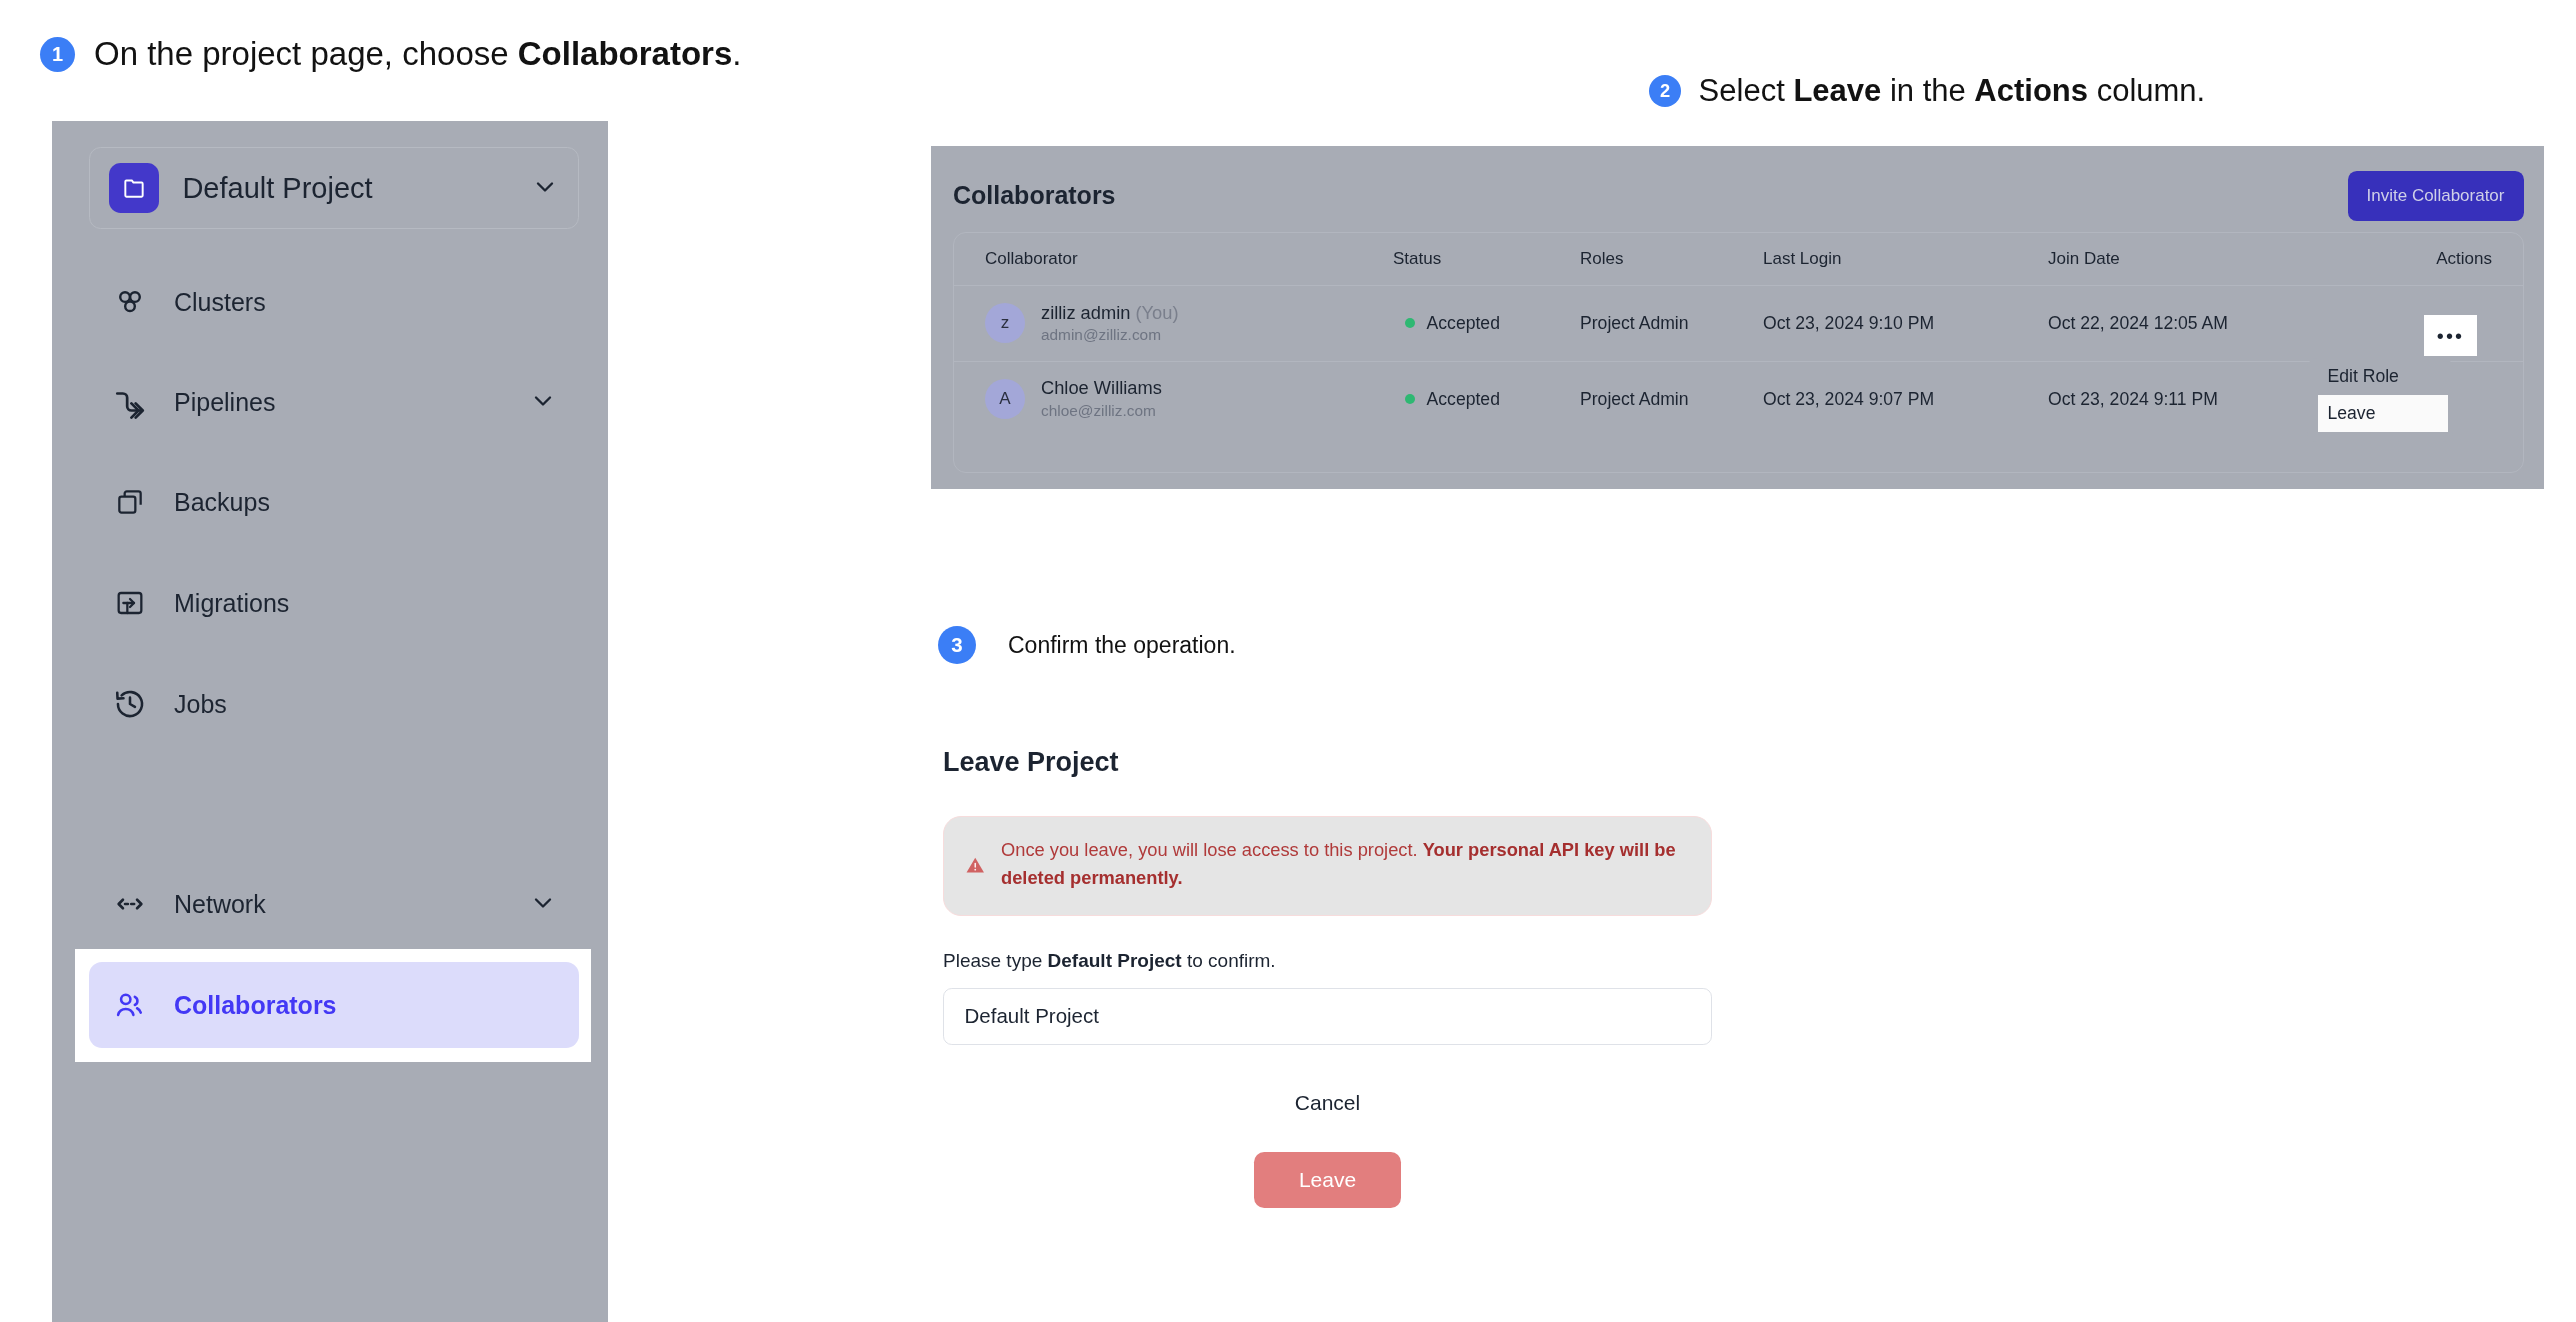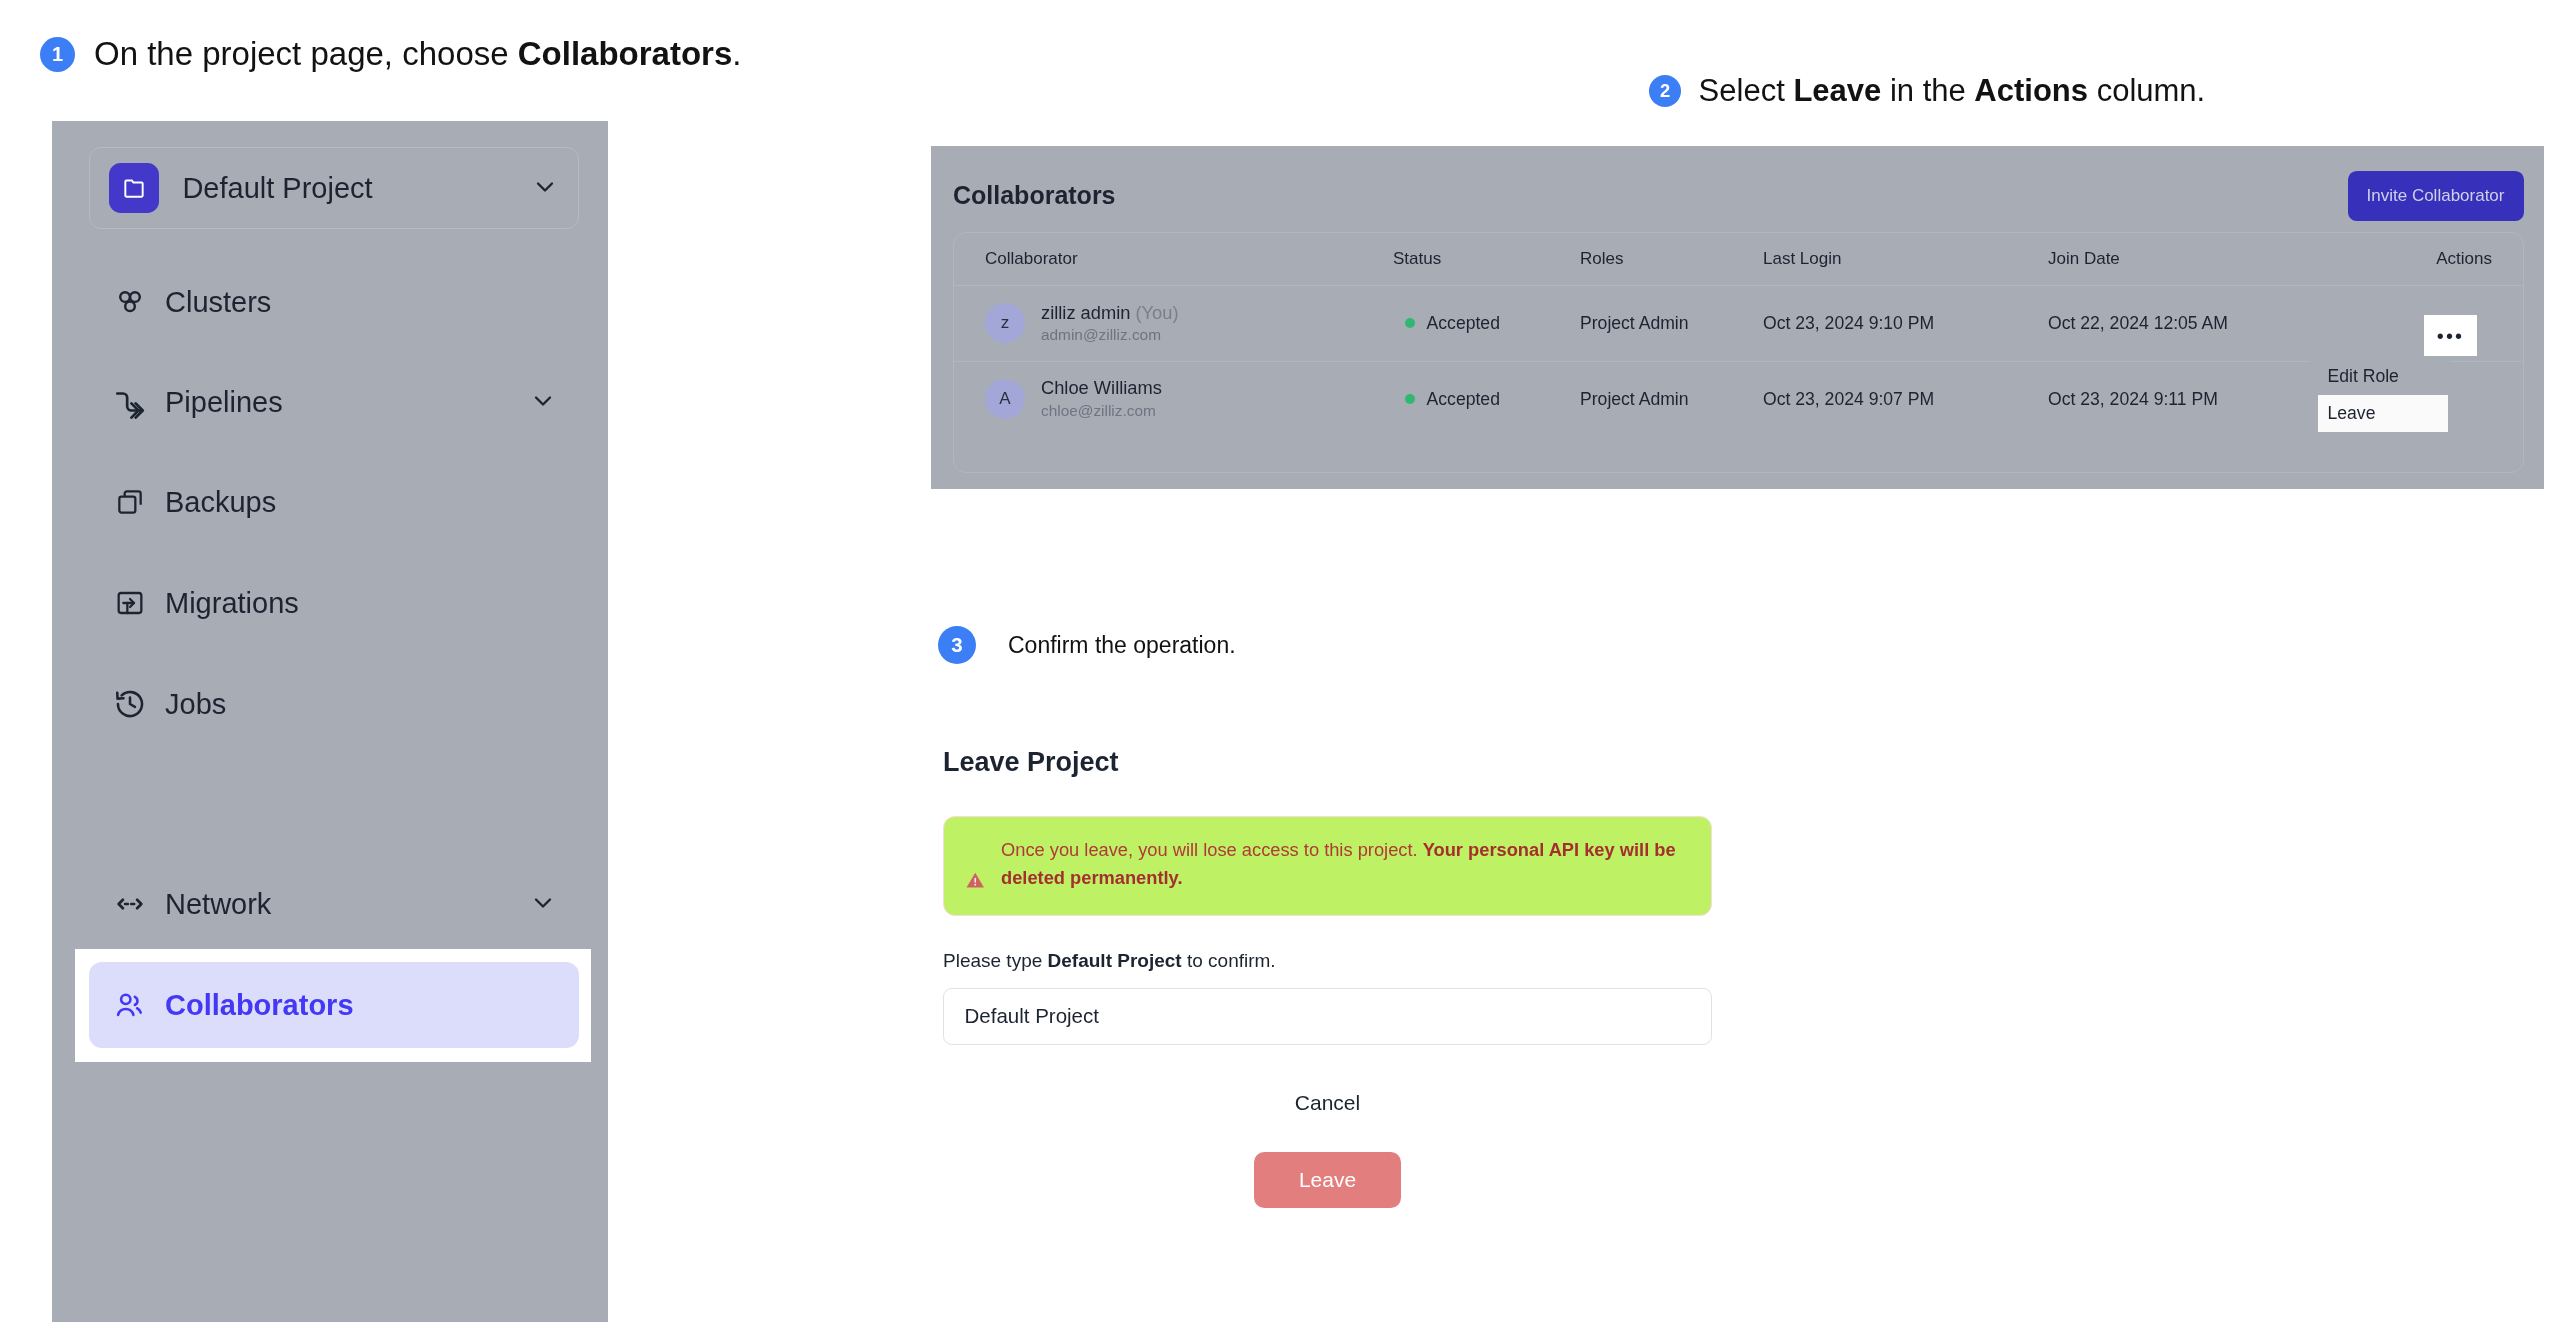--- a/index.html
+++ b/index.html
@@ -49,21 +49,21 @@
   }
   .proj-name { margin-left: 23.4px; font-size: 29px; color: #1c2431; }
   .proj-chev { margin-left: auto; }
 
   .nav-item {
     position: absolute; left: 37px; width: 490px; height: 70px;
     display: flex; align-items: center; padding: 0 22px;
     border-radius: 13px;
   }
   .nav-icon { width: 38px; height: 38px; flex: none; display:flex; align-items:center; justify-content:center; }
-  .nav-label { margin-left: 16px; font-size: 29px; color: #1c2431; white-space: nowrap; }
+  .nav-label { margin-left: 25px; font-size: 25px; color: #1c2431; white-space: nowrap; }
   .nav-chev { margin-left: auto; }
   .nav-item.active { background: #dcdcfb; }
   .nav-item.active .nav-label { color: #4338f5; font-weight: 700; }
 
   .spotlight {
     position: absolute; left: 75px; top: 949px;
     width: 516px; height: 113px;
     background: #ffffff;
   }
 
@@ -137,23 +137,23 @@
     padding-left: 20.5px; font-size: 17.6px; color: #1c2431;
   }
   .menu-item.highlight {
     background: #fafafa; width: 130px; margin-left: 11px; padding-left: 9.5px;
   }
 
   
   .dialog { position: absolute; left: 943px; top: 747px; width: 769px; }
   .dlg-title { font-size: 27px; font-weight: 700; color: #1c2431; }
   .alert {
-    margin-top: 38px; background: #bef264; border: 0.7px solid #f7dcdc;
-    border-radius: 12px; padding: 19px 22px 22px 20.5px;
-    display: flex; align-items: flex-end;
+    margin-top: 38px; background: #e5e5e5; border: 0.7px solid #f7dcdc;
+    border-radius: 18px; padding: 19px 22px 22px 20.5px;
+    display: flex; align-items: center;
   }
   .alert-icon { flex: none; margin-top: 2.9px; }
   .alert-text {
     margin-left: 16px; font-size: 18.3px; line-height: 1.55; color: #b03a3a;
   }
   .alert-text b { font-weight: 700; color: #a52f2f; }
   .confirm-label { margin-top: 34px; font-size: 19px; color: #1c2431; }
   .confirm-label b { font-weight: 700; }
   .confirm-input {
     margin-top: 16px; width: 769px; height: 57px;

